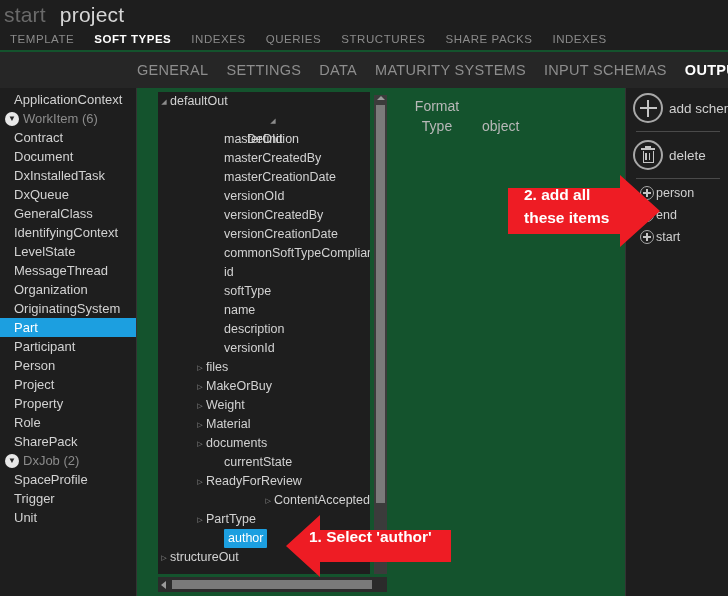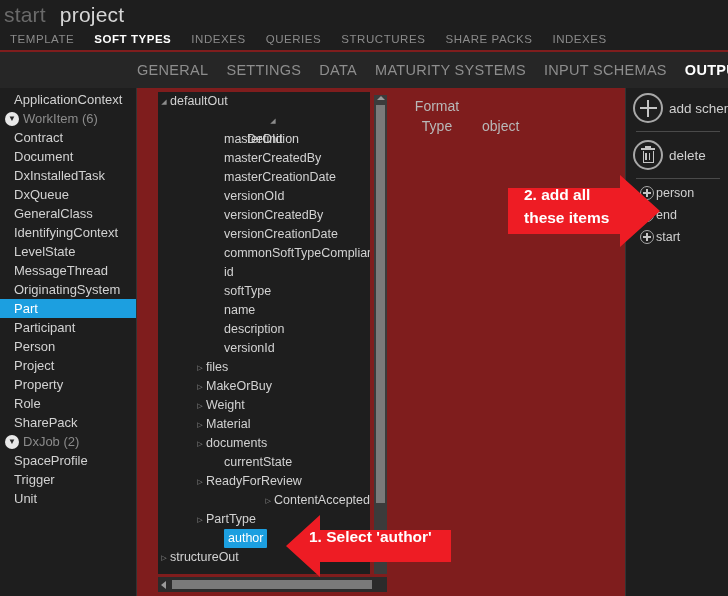--- a/index.html
+++ b/index.html
@@ -3,21 +3,21 @@
 <meta charset="utf-8">
 <style>
   * { box-sizing: border-box; margin: 0; padding: 0; }
   html, body {
     width: 728px; height: 596px;
     background: #1e1e1e;
     font-family: "Liberation Sans", sans-serif;
     overflow: hidden;
     color: #cccccc;
   }
-  #app { position: relative; width: 728px; height: 596px; background: #7f1d1d; }
+  #app { position: relative; width: 728px; height: 596px; background: #14532d; }
 
   
   .titlebar {
     position: absolute; left: 0; top: 0; width: 728px; height: 28px;
     background: #1e1e1e;
     display: flex; align-items: flex-end; gap: 14px;
     padding-left: 4px;
   }
   .title-start { font-size: 21px; color: #6a6a6a; line-height: 26px; letter-spacing: .2px; }
   .title-project { font-size: 21px; color: #d6d6d6; line-height: 26px; letter-spacing: .2px; }
@@ -233,20 +233,23 @@
         <span>GeneralClass</span>
       </div>
       <div class="side-item">
         <span>IdentifyingContext</span>
       </div>
       <div class="side-item">
         <span>LevelState</span>
       </div>
       <div class="side-item">
         <span>MessageThread</span>
+      </div>
+      <div class="side-item">
+        <span>Organization</span>
       </div>
       <div class="side-item">
         <span>OriginatingSystem</span>
       </div>
       <div class="side-item selected">
         <span>Part</span>
       </div>
       <div class="side-item">
         <span>Participant</span>
       </div>

